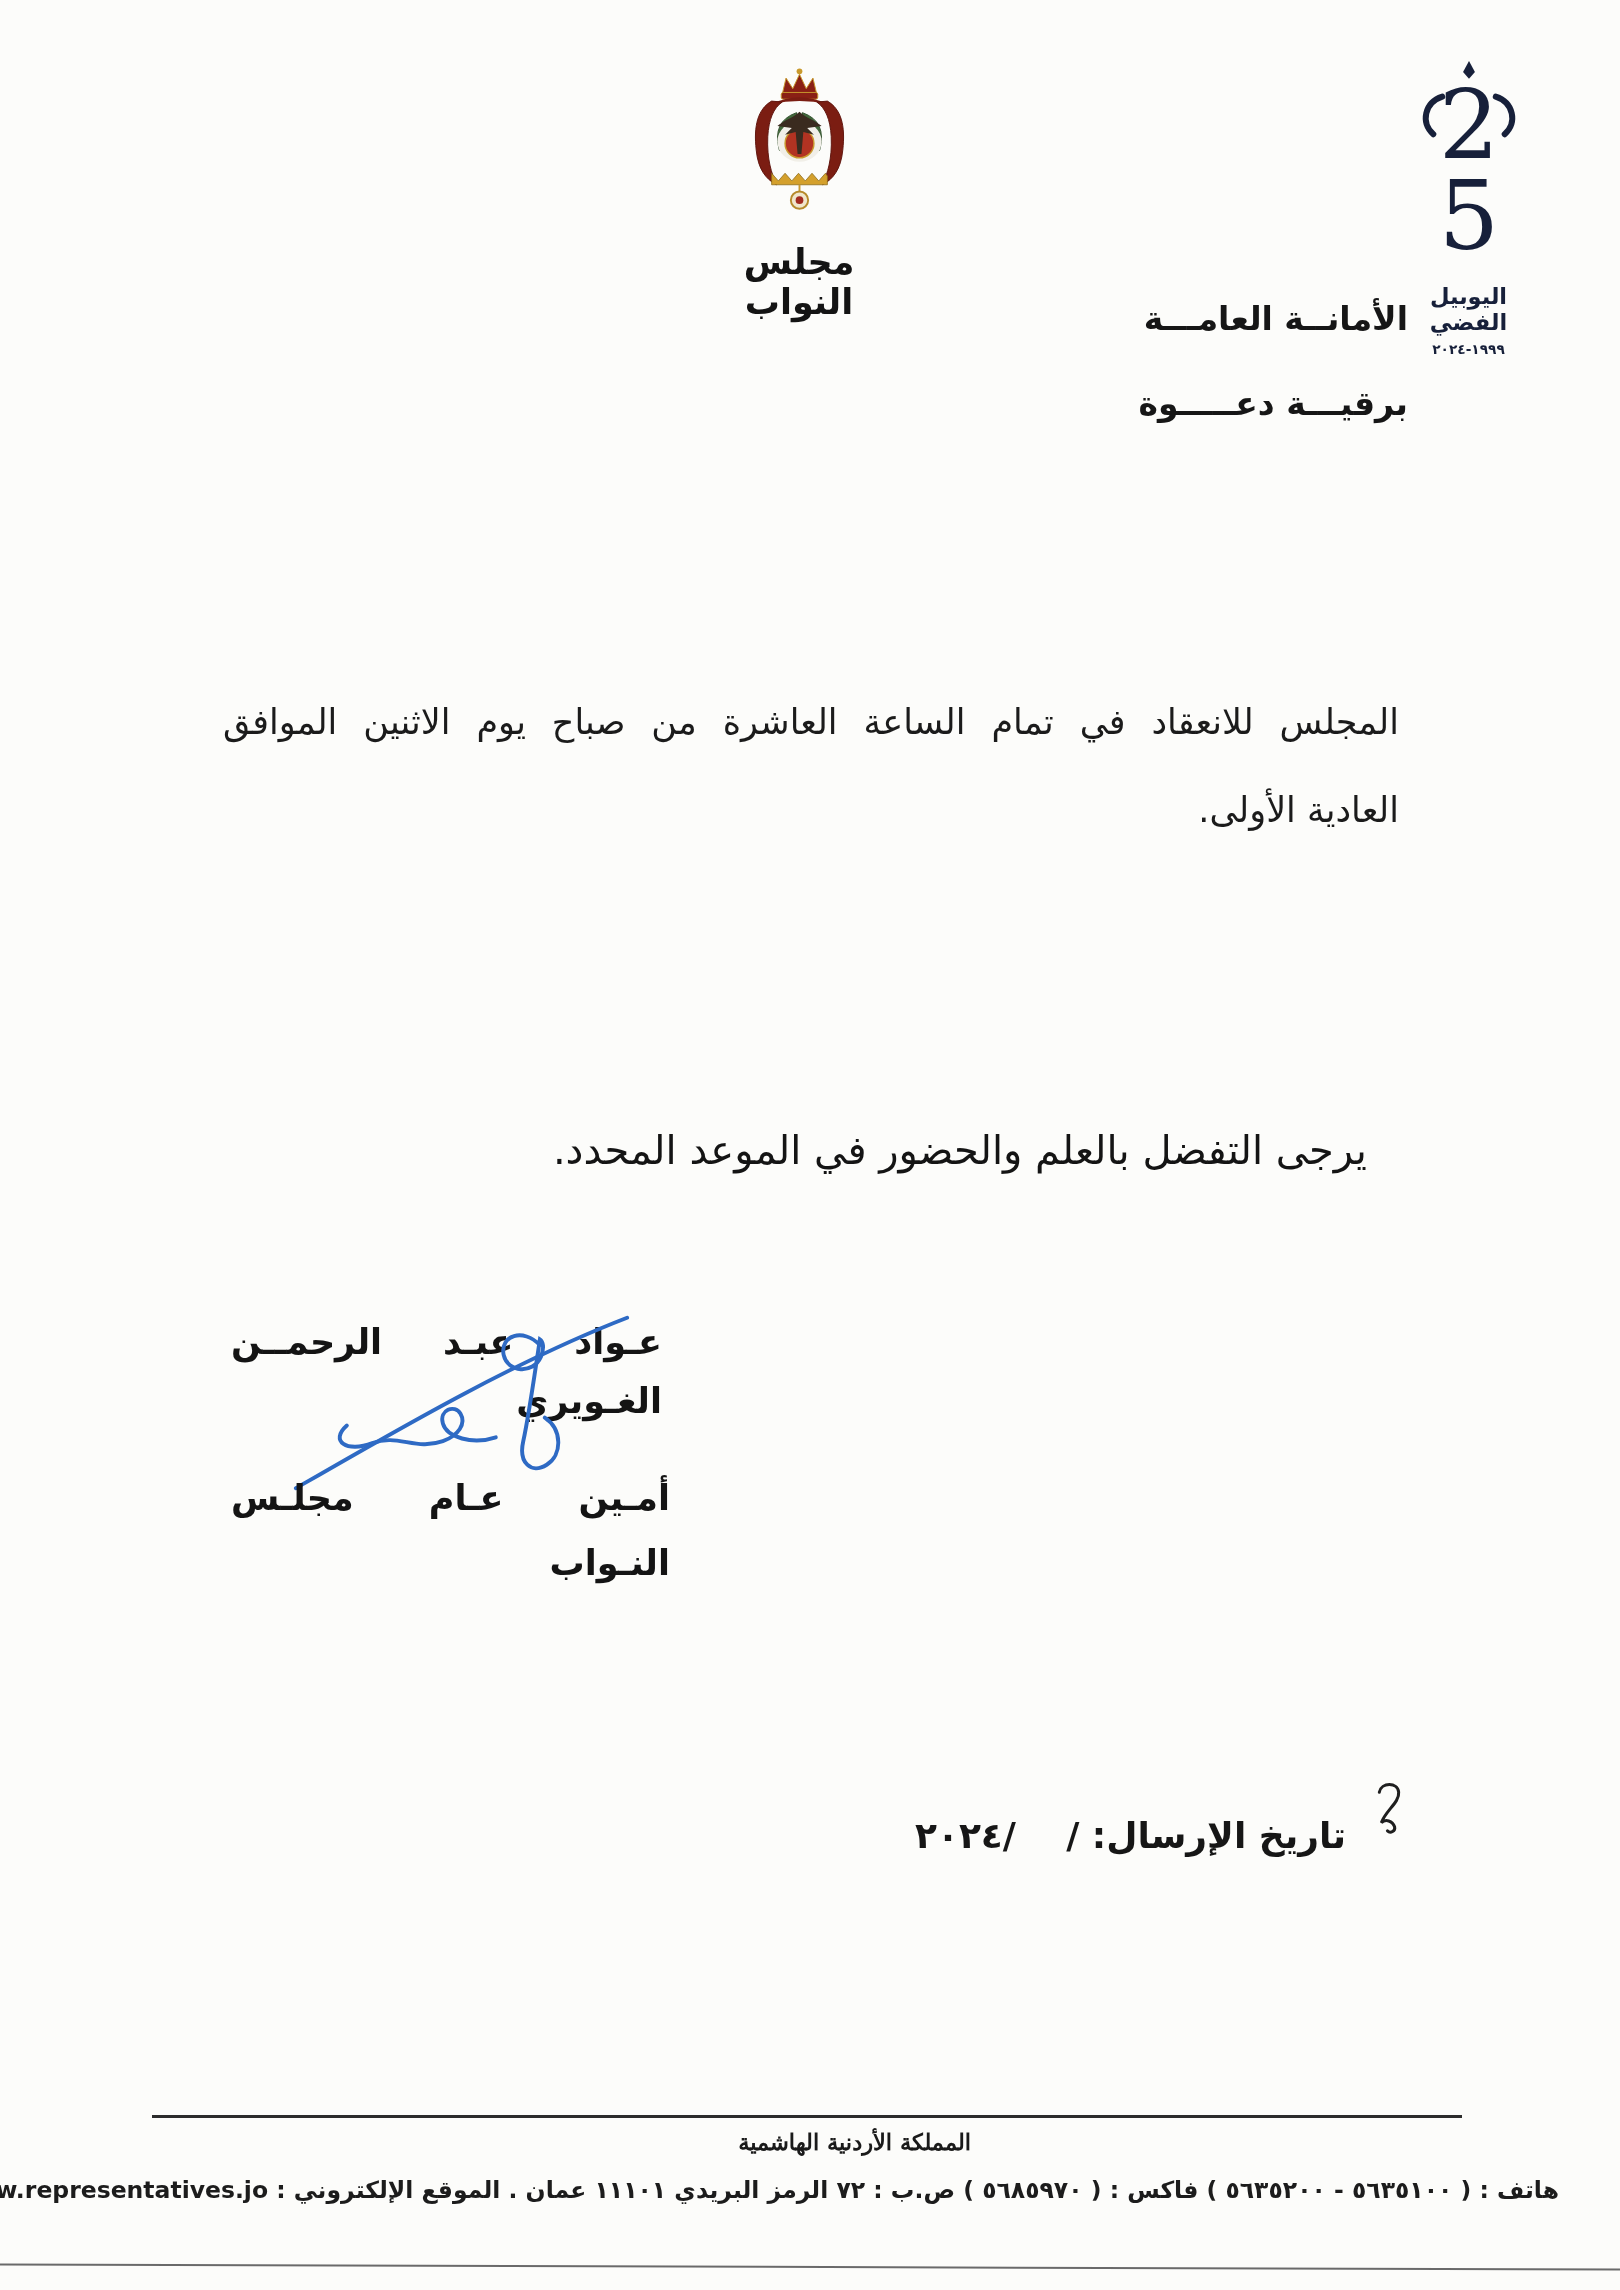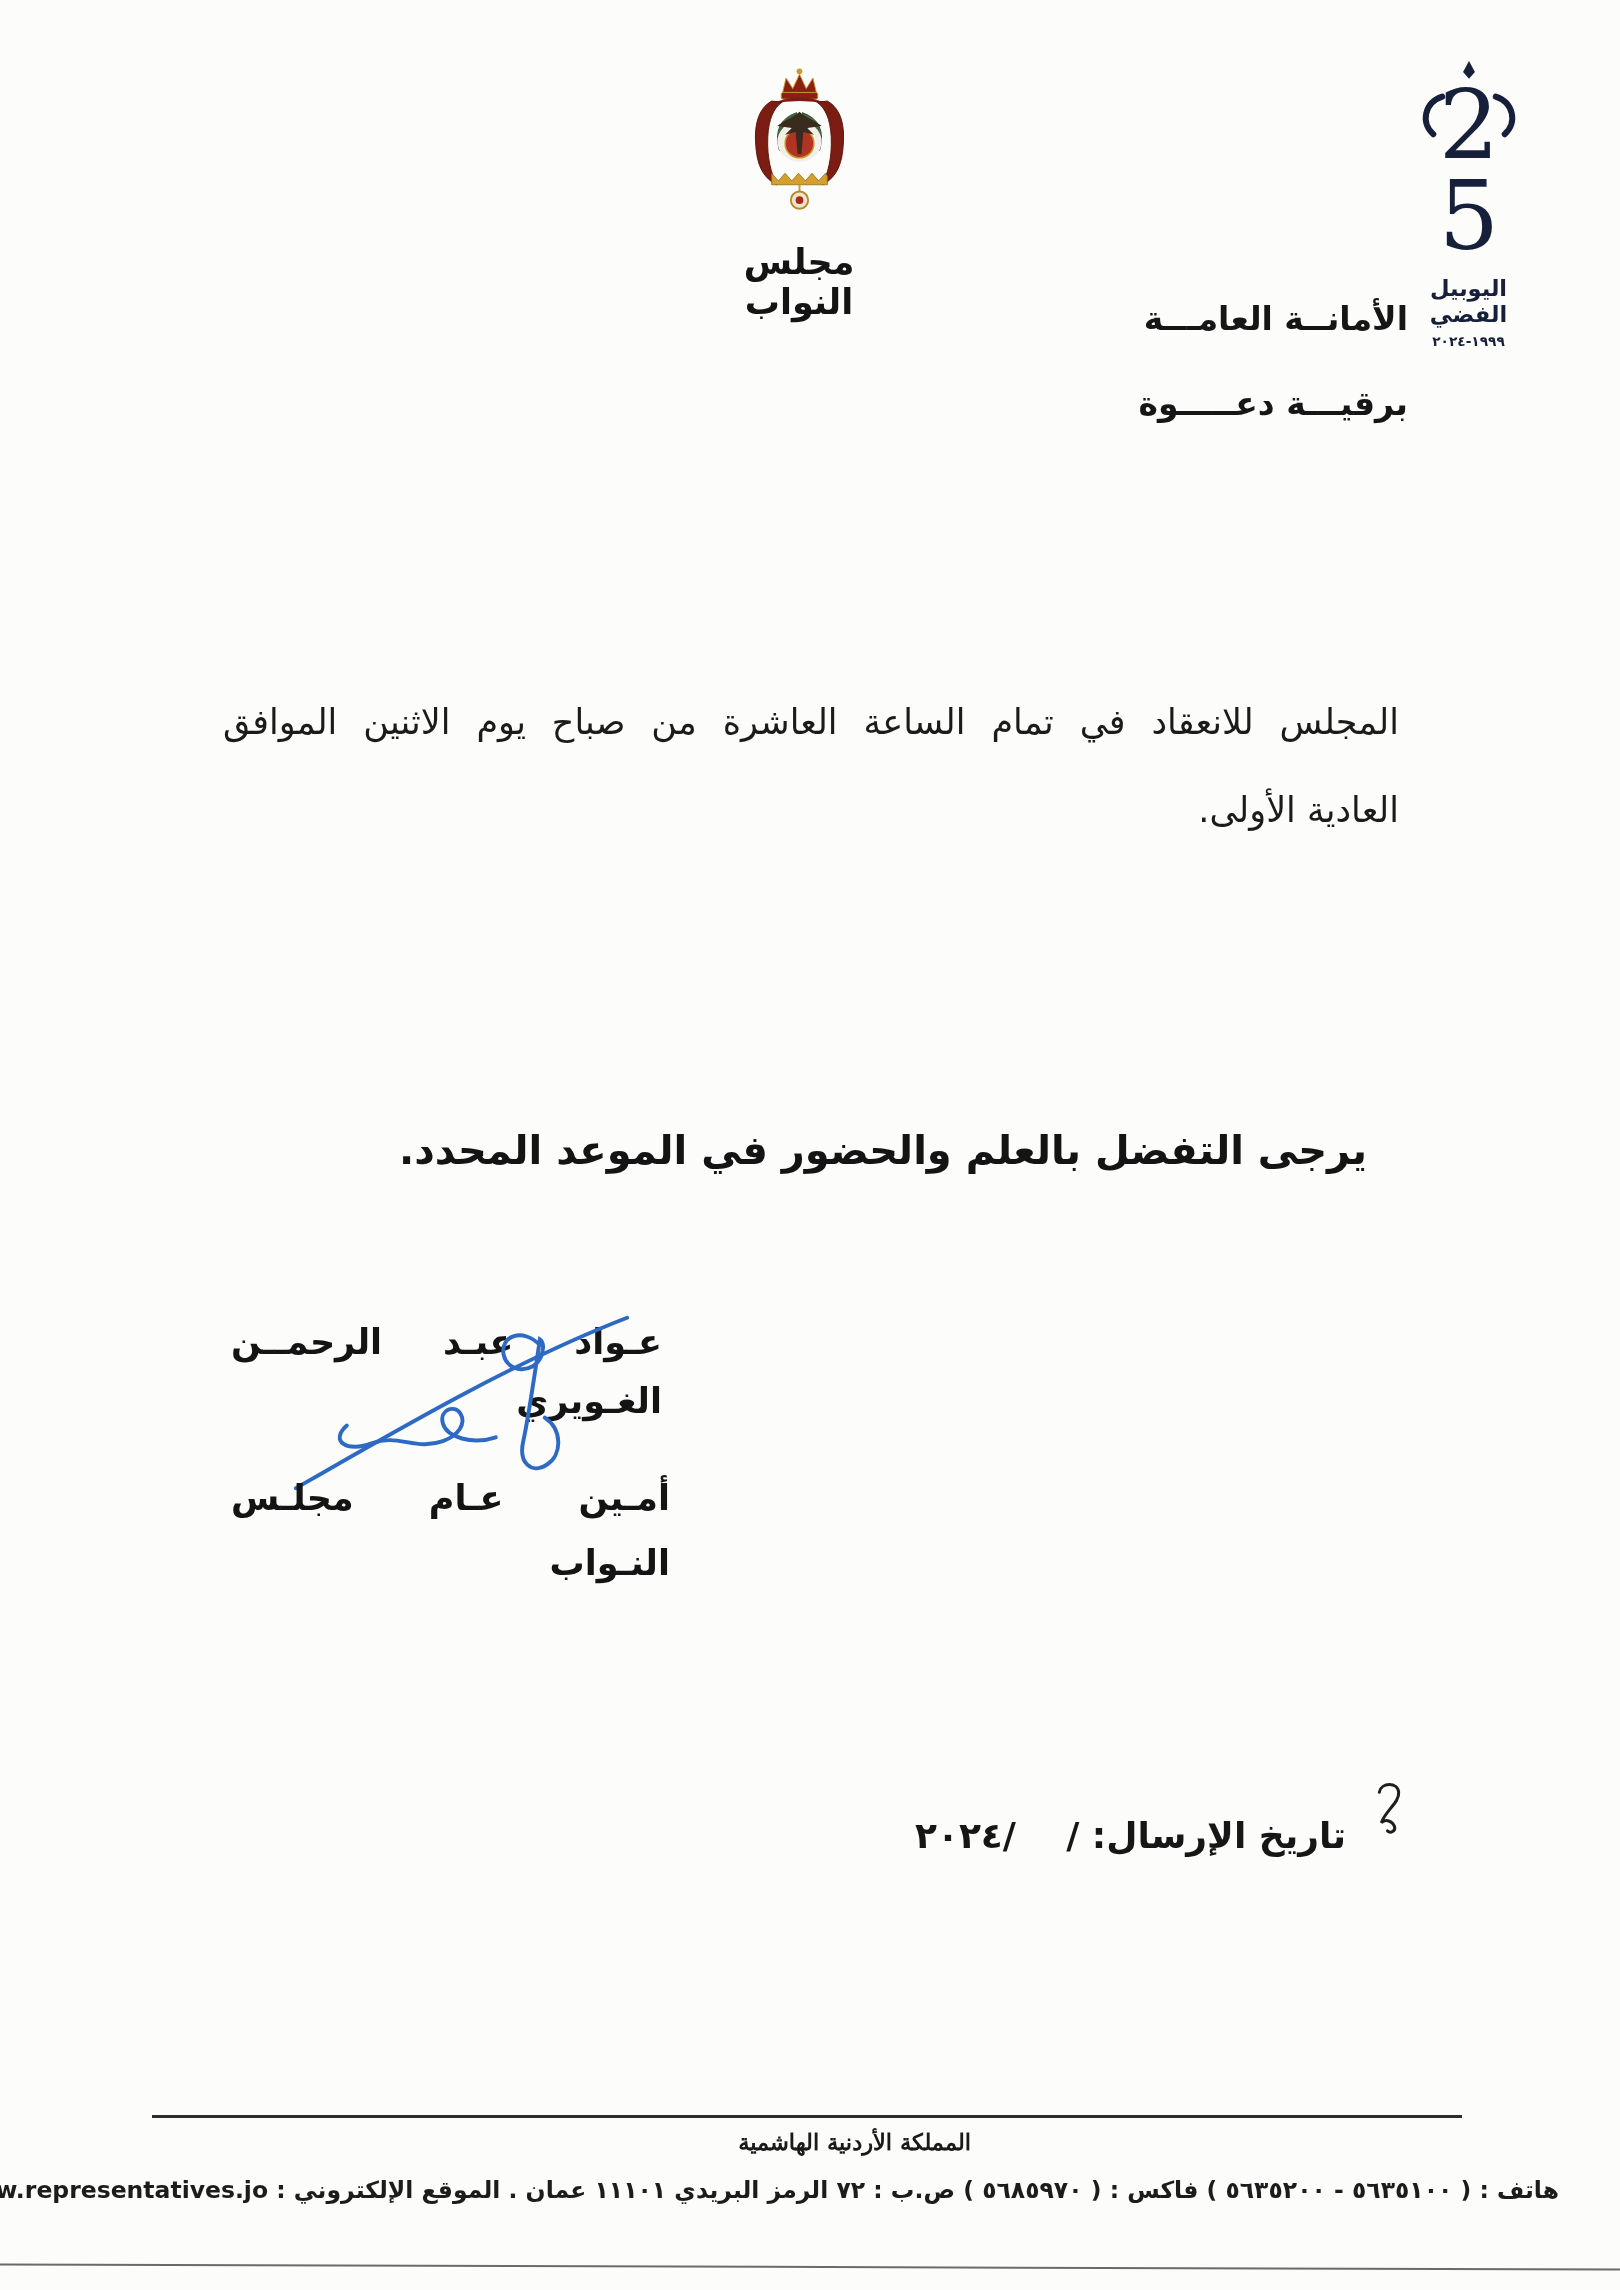--- a/index.html
+++ b/index.html
@@ -14,39 +14,39 @@
   }
   
   .emblem-block{position:absolute;left:691px;top:57px;width:216px;text-align:center;}
   .emblem-svg{display:block;margin:0 auto;}
   .emblem-caption{
     margin-top:15.7px;font-size:35px;font-weight:bold;color:#141414;
     letter-spacing:1px;direction:rtl;
   }
   
   .jubilee-block{position:absolute;left:1400px;top:59px;width:137px;text-align:center;direction:rtl;}
-  .jubilee-title{font-size:22.5px;font-weight:bold;color:#17203a;margin-top:4px;}
+  .jubilee-title{font-size:22.5px;font-weight:bold;color:#17203a;margin-top:12px;}
   .jubilee-years{font-size:13.7px;font-weight:bold;color:#17203a;letter-spacing:2px;margin-top:5.9px;}
   
   .hdr-label{
     position:absolute;right:212px;direction:rtl;
     font-size:33px;font-weight:bold;color:#161616;white-space:nowrap;
   }
   .hdr-secretariat{top:299px;}
   .hdr-doctype{top:384px;}
   
   .body-par{
     position:absolute;left:223px;top:678px;width:1176px;direction:rtl;
     font-size:35px;color:#1b1b1b;
   }
   .body-line{height:88px;line-height:88px;white-space:nowrap;}
   .justify-line{text-align:justify;text-align-last:justify;white-space:normal;}
   .request-line{
     position:absolute;right:253px;top:1127px;direction:rtl;
-    font-size:40px;font-weight:bold;color:#141414;white-space:nowrap;
+    font-size:40px;font-weight:normal;color:#141414;white-space:nowrap;
   }
   
   .sig-name{
     position:absolute;left:231px;top:1313px;width:431px;direction:rtl;
     font-size:35px;font-weight:bold;color:#141414;
     text-align:justify;text-align-last:justify;line-height:59px;
   }
   .sig-ink{position:absolute;left:290px;top:1304px;}
   .sig-title{
     position:absolute;left:231px;top:1466px;width:439px;direction:rtl;

